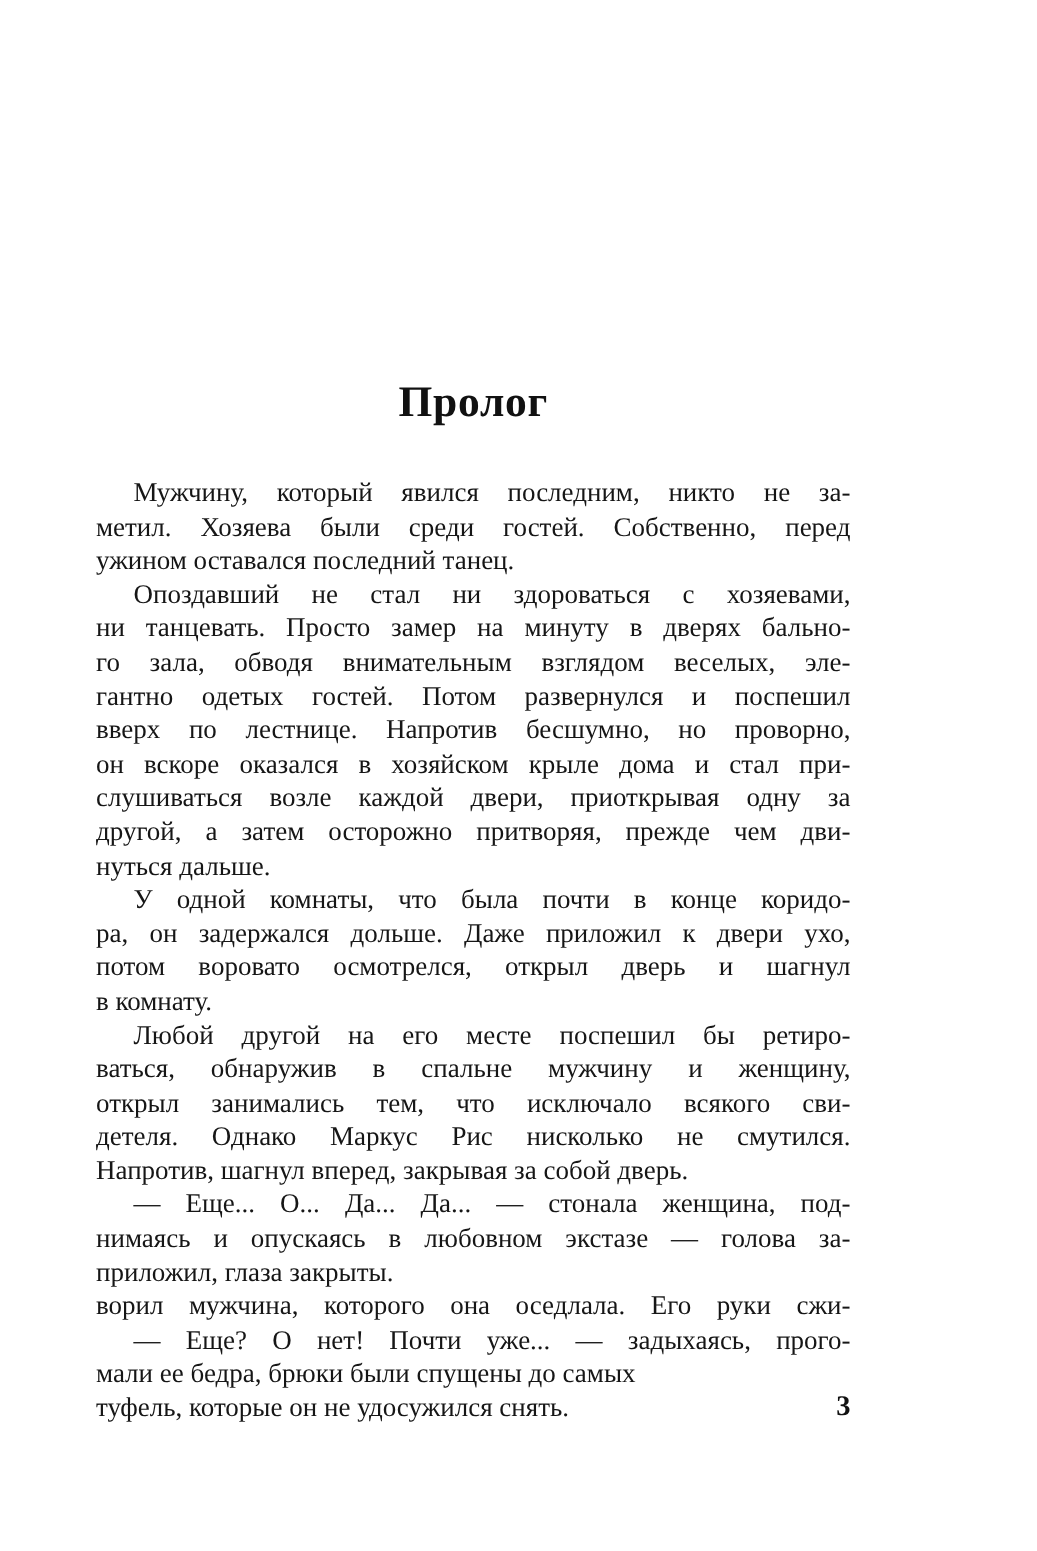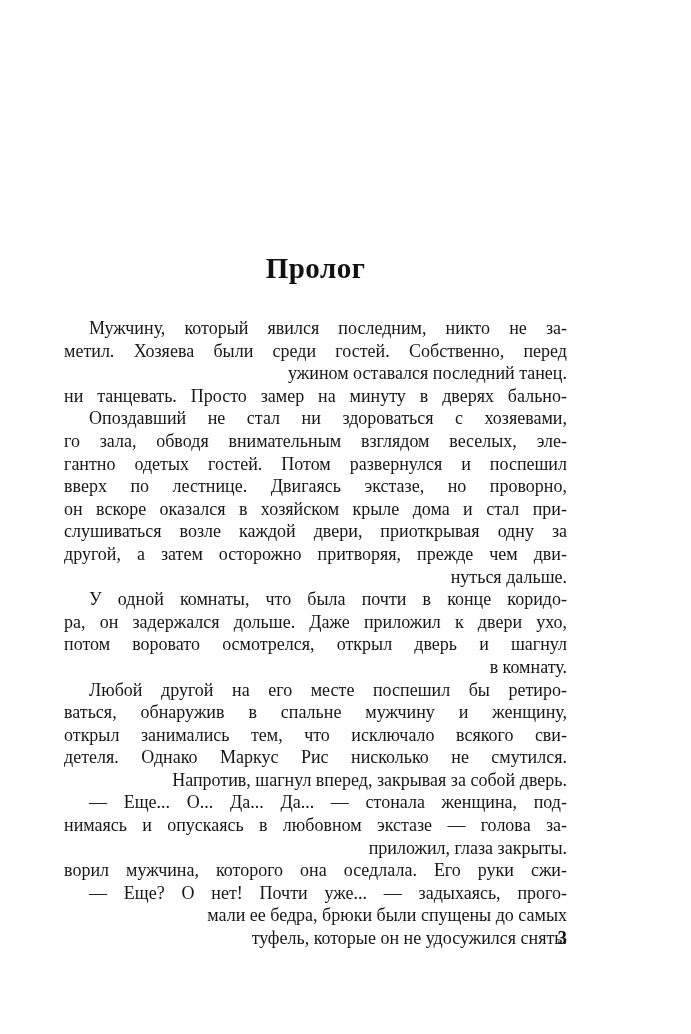--- a/index.html
+++ b/index.html
@@ -34,21 +34,21 @@
     width: 503px;
     font-size: 18px;
     line-height: 22.6px;
     margin-top: 10px;
   }
   .text-line {
     text-align: justify;
     text-align-last: justify;
   }
   .text-line.nj {
-    text-align: right;
+    text-align: left;
     text-align-last: auto;
   }
   .text-line.ind {
     text-indent: 25px;
   }
   .page-number {
     position: absolute;
     top: 610px;
     right: 0;
     font-size: 19px;
@@ -61,25 +61,25 @@
 <body>
 
 <div class="page">
   <div class="chapter-title">Пролог</div>
 
   <div class="body-text">
 
     <div class="text-line ind">Мужчину, который явился последним, никто не за-</div>
       <div class="text-line">метил. Хозяева были среди гостей. Собственно, перед</div>
       <div class="text-line nj">ужином оставался последний танец.</div>
+      <div class="text-line ind">Опоздавший не стал ни здороваться с хозяевами,</div>
       <div class="text-line">ни танцевать. Просто замер на минуту в дверях бально-</div>
-      <div class="text-line ind">Опоздавший не стал ни здороваться с хозяевами,</div>
       <div class="text-line">го зала, обводя внимательным взглядом веселых, эле-</div>
       <div class="text-line">гантно одетых гостей. Потом развернулся и поспешил</div>
-      <div class="text-line">вверх по лестнице. Двигаясь экстазе, но проворно,</div>
+      <div class="text-line">вверх по лестнице. Напротив бесшумно, но проворно,</div>
       <div class="text-line">он вскоре оказался в хозяйском крыле дома и стал при-</div>
       <div class="text-line">слушиваться возле каждой двери, приоткрывая одну за</div>
       <div class="text-line">другой, а затем осторожно притворяя, прежде чем дви-</div>
       <div class="text-line nj">нуться дальше.</div>
       <div class="text-line ind">У одной комнаты, что была почти в конце коридо-</div>
       <div class="text-line">ра, он задержался дольше. Даже приложил к двери ухо,</div>
       <div class="text-line">потом воровато осмотрелся, открыл дверь и шагнул</div>
       <div class="text-line nj">в комнату.</div>
       <div class="text-line ind">Любой другой на его месте поспешил бы ретиро-</div>
       <div class="text-line">ваться, обнаружив в спальне мужчину и женщину,</div>

